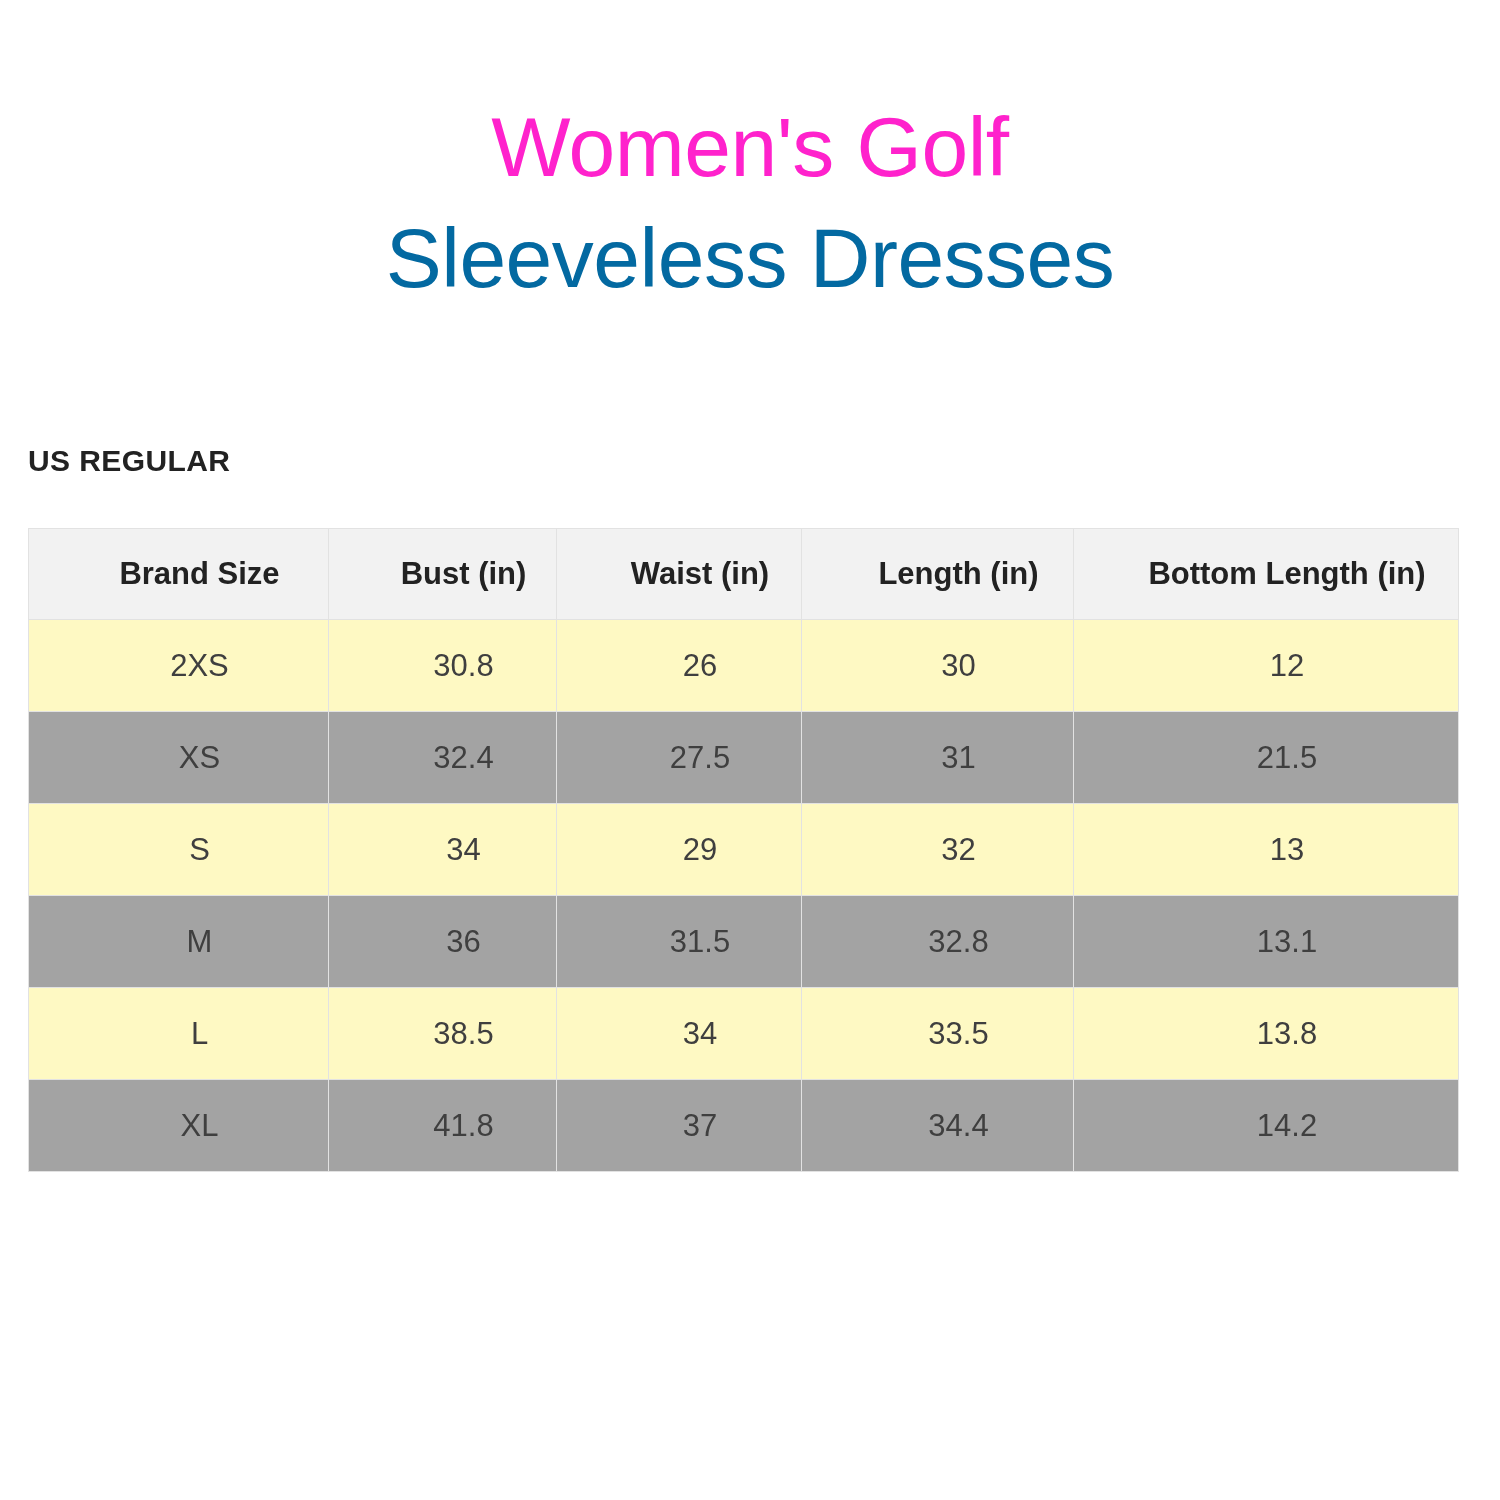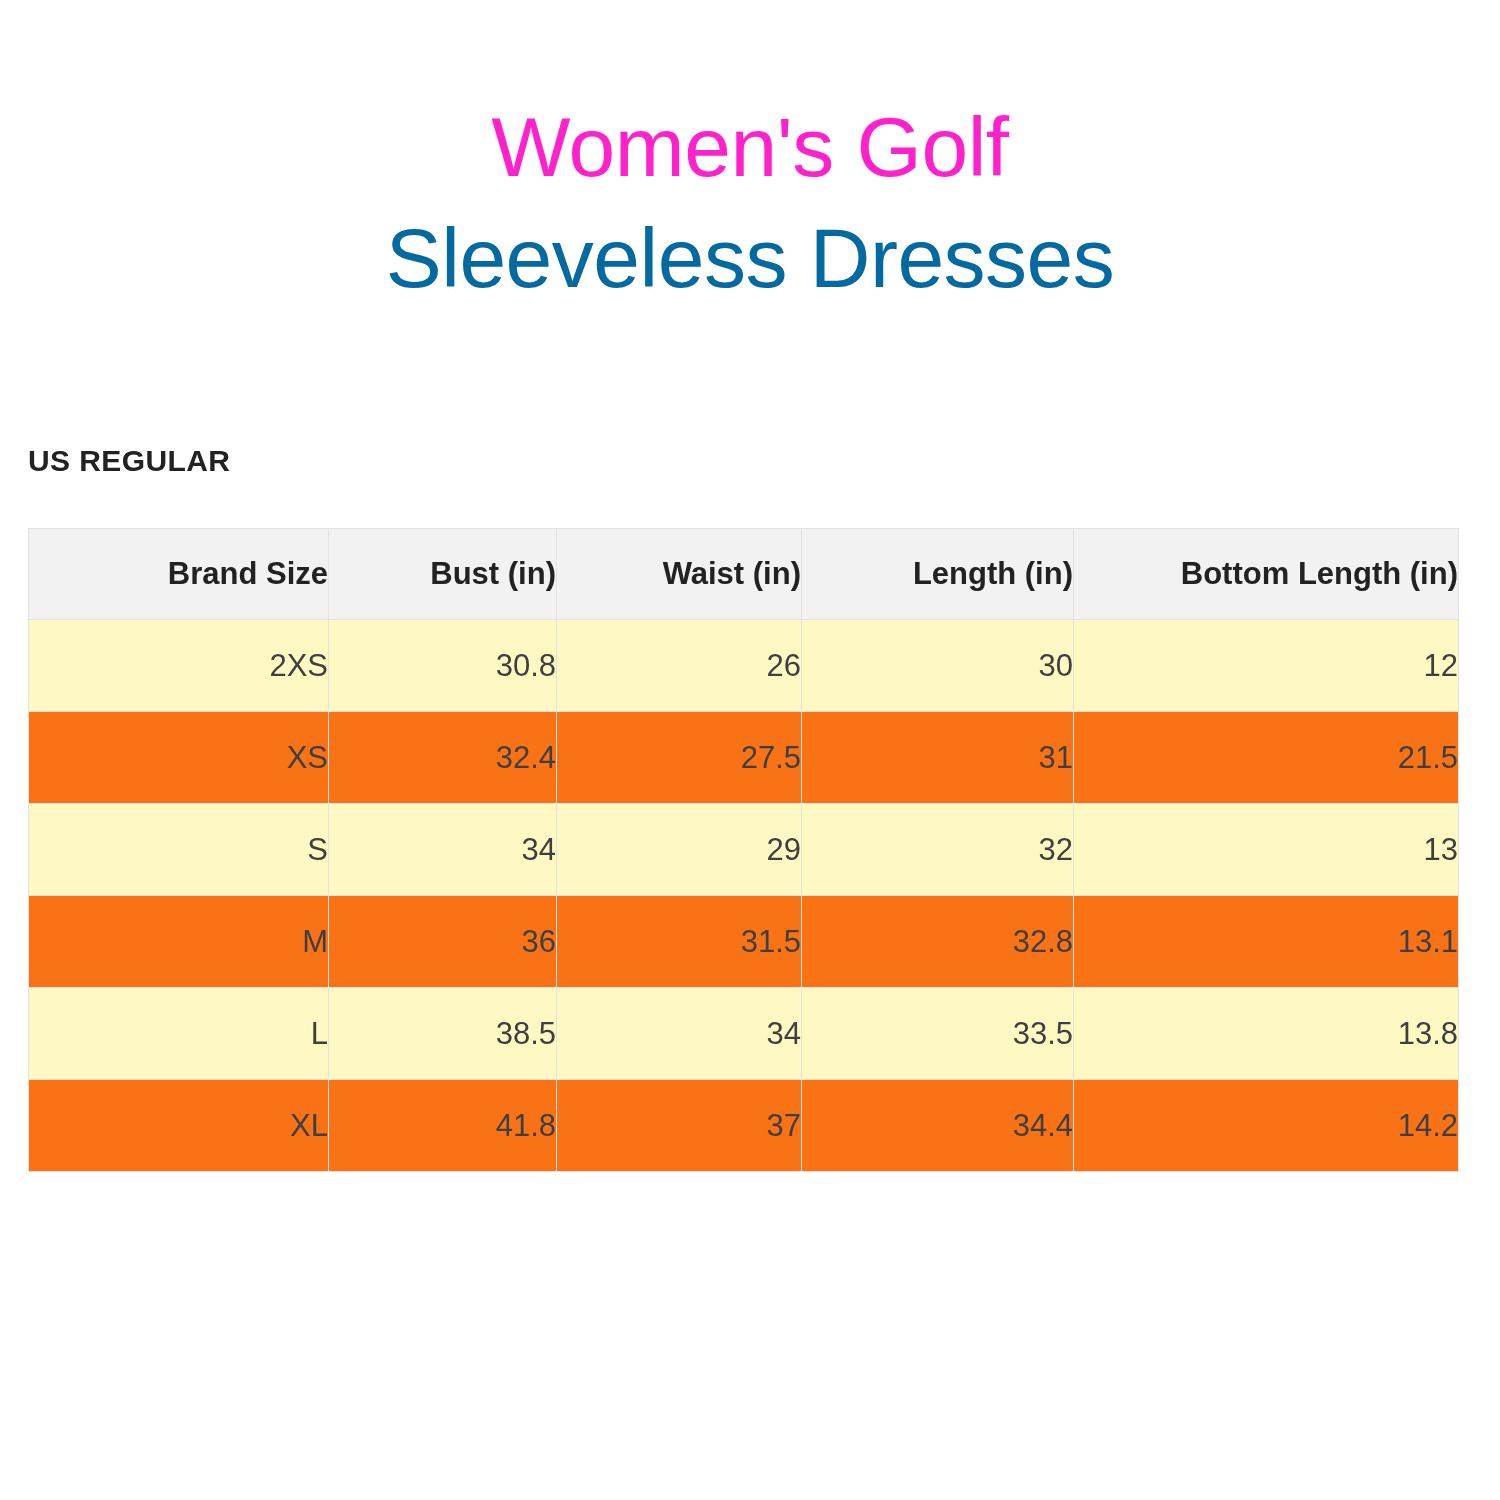--- a/index.html
+++ b/index.html
@@ -50,37 +50,37 @@
     width: 1430px;
   }
   table.size-chart {
     border-collapse: collapse;
     width: 100%;
     table-layout: fixed;
   }
   table.size-chart th,
   table.size-chart td {
     border: 1px solid #e2e2e2;
-    text-align: right;
+    text-align: center;
     padding: 0 0 0 42px;
     height: 91px;
     font-size: 31px;
     font-weight: normal;
     color: #3f3f3f;
     vertical-align: middle;
   }
   table.size-chart thead th {
     background: #f2f2f2;
     font-weight: bold;
     color: #222222;
     height: 90px;
     font-size: 31px;
   }
   table.size-chart tbody tr.alt td {
-    background: #f97316;
+    background: #a3a3a3;
   }
   table.size-chart tbody tr td {
     background: #fef9c3;
   }
   col.c0 { width: 300px; }
   col.c1 { width: 228px; }
   col.c2 { width: 245px; }
   col.c3 { width: 272px; }
   col.c4 { width: 385px; }
 </style>

